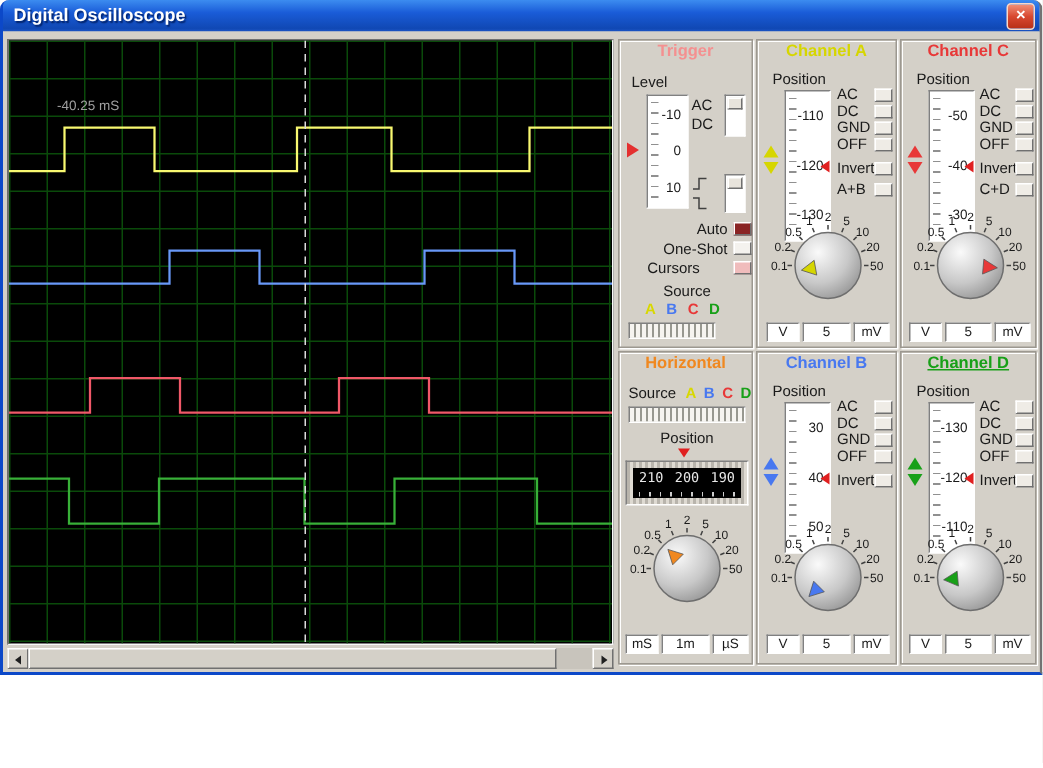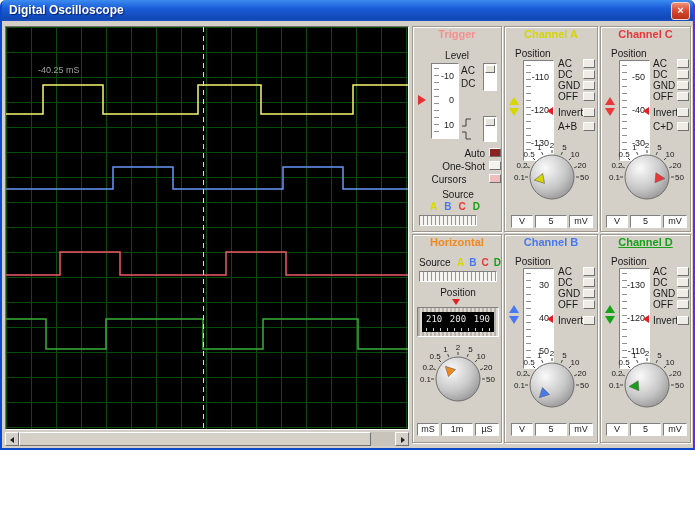--- a/index.html
+++ b/index.html
@@ -1,18 +1,18 @@
 <!DOCTYPE html>
 <html><head>
 <meta charset="utf-8">
 <style>
   html,body{margin:0;padding:0;width:695px;height:512px;background:#ffffff;overflow:hidden;
     font-family:"Liberation Sans",sans-serif;color:#1a1a1a;}
   .window{position:absolute;left:0;top:0;width:695px;height:450px;box-sizing:border-box;
-    border-left:2px solid #0c48c8;border-right:2px solid #6d28d9;border-bottom:2px solid #0c48c8;
+    border-left:2px solid #0c48c8;border-right:2px solid #737373;border-bottom:2px solid #0c48c8;
     background:#d4d0c8;border-radius:6px 6px 0 0;}
   .titlebar{position:relative;height:21px;border-radius:4px 4px 0 0;
     background:linear-gradient(180deg,#3c8cf0 0%,#1a5cd8 40%,#1048b4 90%,#1c54c4 100%);}
   .title-text{position:absolute;left:7px;top:3px;color:#fff;font-weight:bold;font-size:12px;
     text-shadow:1px 1px 1px #00226a;}
   .close-btn{position:absolute;right:3px;top:2px;width:17px;height:16px;border-radius:3px;
     background:linear-gradient(180deg,#f09078,#d84830 50%,#b83018);border:1px solid #f8d8c8;
     color:#fff;font-size:11px;font-weight:bold;text-align:center;line-height:14px;cursor:default;}
   .client{position:absolute;top:21px;left:0;right:0;bottom:0;background:#d4d0c8;}
 
@@ -146,21 +146,21 @@
         <div class="tri-left-sm"></div>
       </div>
       <div class="sb-thumb raised"></div>
       <div class="sb-btn right raised">
         <div class="tri-right-sm"></div>
       </div>
     </div>
 
     <div class="panel" style="left:410px;top:5px;width:90px;height:206px">
       <div class="panel-title" style="color: rgb(244, 144, 144);">Trigger</div>
-      <div class="lbl" style="left:8px;top:23px;width:48px;text-align:right">Level</div>
+      <div class="lbl" style="left:8px;top:23px;width:48px;text-align:left">Level</div>
       <div class="tri-right-red" style="left: 5px; top: 68px; border-left-color: rgb(228, 48, 48);"></div>
       <div class="strip" style="left:18px;top:36px;width:28px;height:76px">
         <div class="ticks"></div>
         <span class="num">-10</span>
         <span class="num">0</span>
         <span class="num">10</span>
       </div>
       <div class="row-lbl" style="left:48px;top:39px">AC</div>
       <div class="row-lbl" style="left:48px;top:52px">DC</div>
       <div class="sw-track" style="left:70px;top:36px;height:28px">

